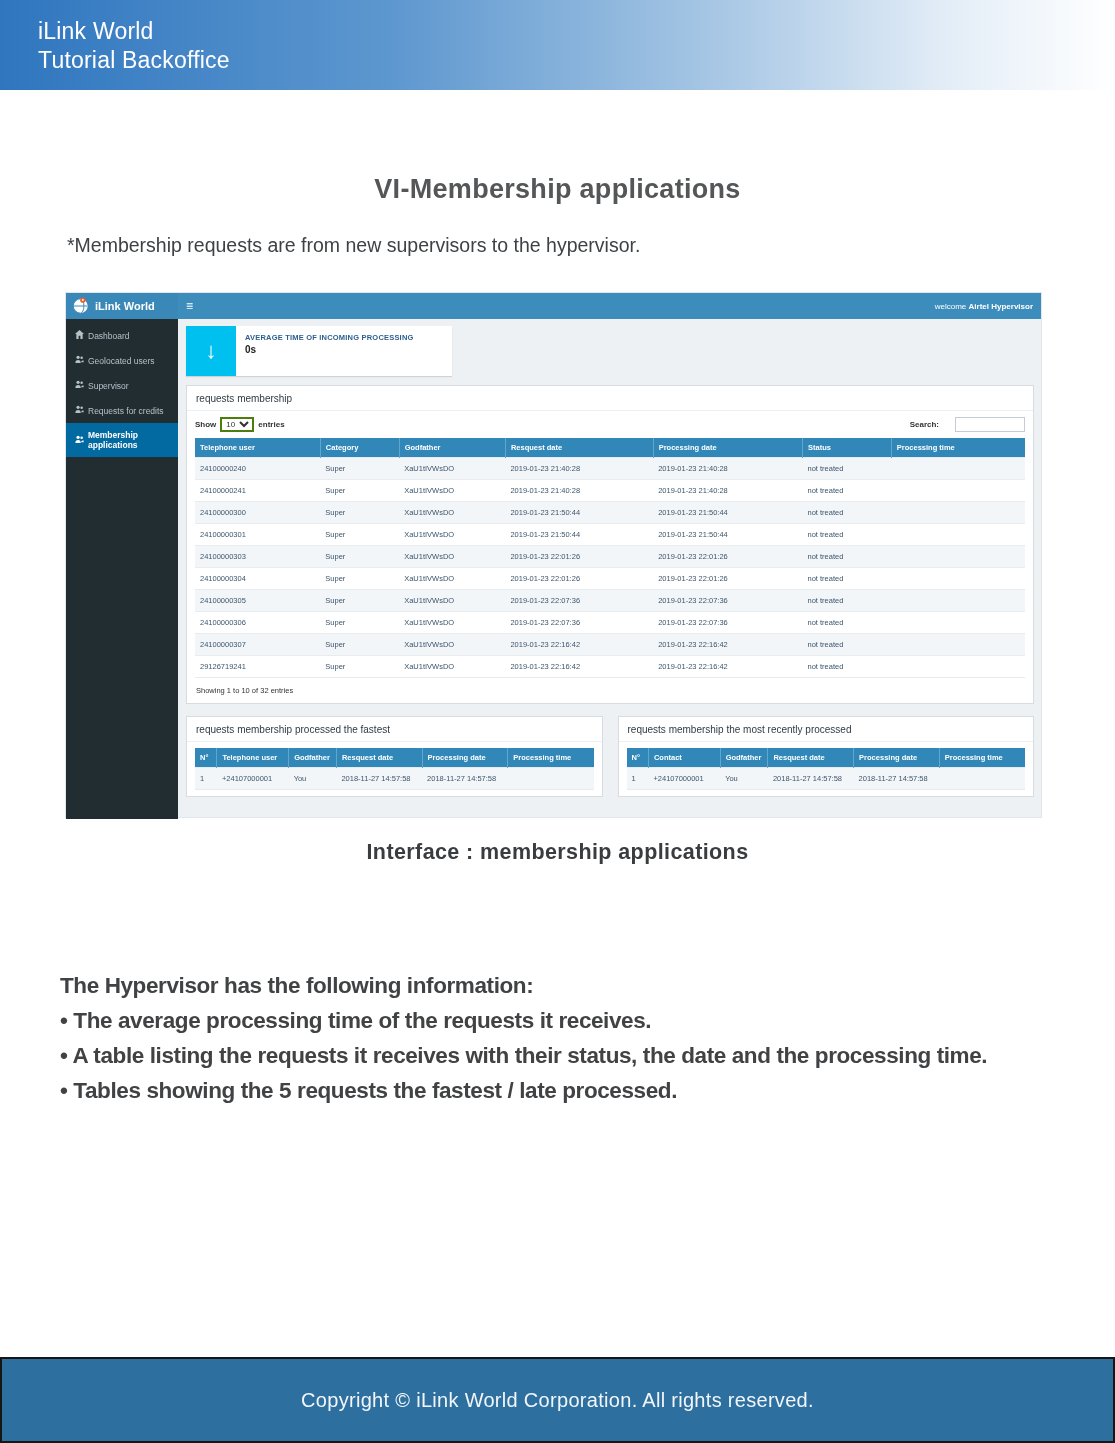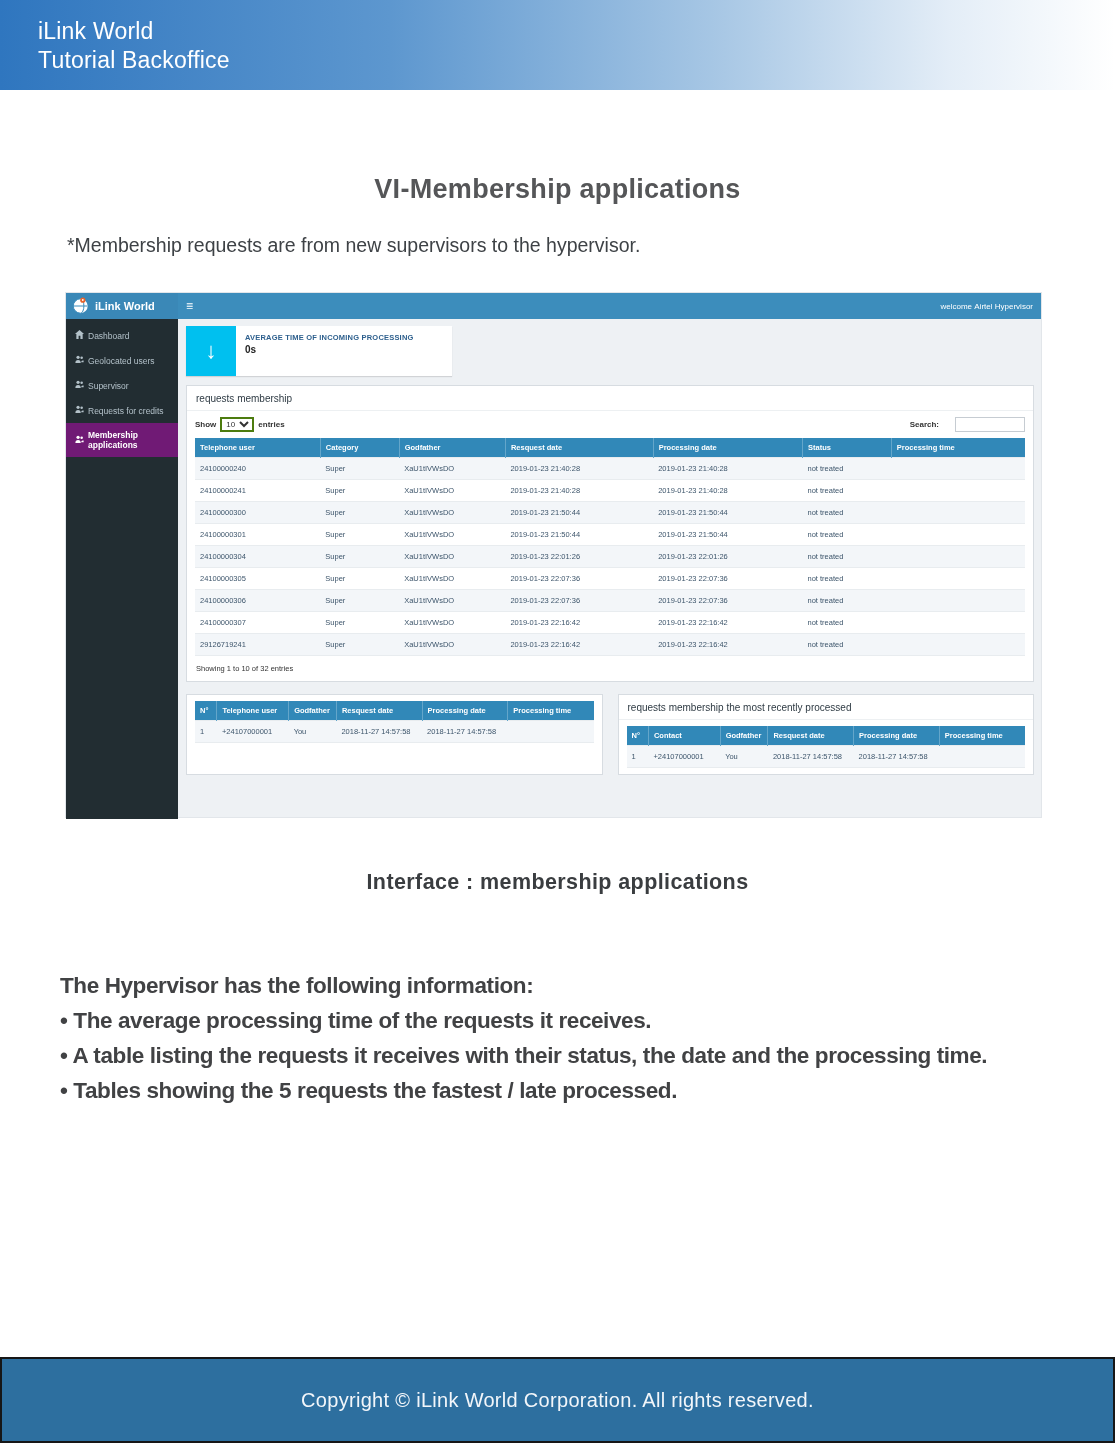--- a/index.html
+++ b/index.html
@@ -20,21 +20,21 @@
   
   .doc-title {
     position:absolute; top:174px; left:0; width:1115px; text-align:center;
     font-size:27px; font-weight:700; color:#555658; letter-spacing:.3px;
   }
   .doc-note {
     position:absolute; top:234px; left:67px;
     font-size:19.5px; color:#3e4246;
   }
   .fig-caption {
-    position:absolute; top:870px; left:0; width:1115px; text-align:center;
+    position:absolute; top:840px; left:0; width:1115px; text-align:center;
     font-size:21.5px; font-weight:700; color:#3a3d40; letter-spacing:.4px;
   }
   .info-block {
     position:absolute; top:968px; left:60px; width:1010px;
     font-size:22.5px; font-weight:700; letter-spacing:-0.4px; color:#414244; line-height:35px;
   }
   .footer {
     position:absolute; top:1357px; left:0; width:1115px; height:86px;
     background:#2d6f9f; border:2px solid #161616;
     display:flex; align-items:center; justify-content:center;
@@ -45,30 +45,30 @@
   .app {
     position:absolute; top:292px; left:65px; width:977px; height:526px;
     background:#eef1f4; font-size:8px; color:#3d556b; border:1px solid #e2e6ea;
   }
   .app-topbar { display:flex; height:26px; background:#3c8dbc; color:#fff; }
   .brand { width:112px; display:flex; align-items:center; gap:6px; padding-left:6px; background:#3a88b7; }
   .brand-name { font-size:11px; font-weight:700; }
   .topbar-main { flex:1; display:flex; align-items:center; justify-content:space-between; padding:0 8px; }
   .hamburger { font-size:12px; cursor:pointer; }
   .welcome { font-size:8px; }
-  .welcome b { font-weight:400;margin-top:32px; }
+  .welcome b { font-weight:700;margin-top:32px; }
 
   .app-body { display:flex; height:500px; }
   .sidebar { width:112px; background:#222d32; padding-top:4px; flex-shrink:0; }
   .side-item {
     display:flex; align-items:center; gap:4px; padding:7px 9px;
     color:#b3c1c9; font-size:8.5px; cursor:pointer;
   }
   .side-item svg { flex-shrink:0; }
-  .side-item.active { background:#701a75; color:#ffffff; font-weight:700; }
+  .side-item.active { background:#0369a1; color:#ffffff; font-weight:700; }
 
   .main { flex:1; padding:7px 7px 0 8px; overflow:hidden; }
 
   
   .infobox { width:266px; height:50px; background:#ffffff; display:flex; box-shadow:0 1px 1px rgba(0,0,0,.12); }
   .infobox-icon { width:50px; background:#00c0ef; color:#fff; display:flex; align-items:center; justify-content:center; font-size:22px; font-weight:700; }
   .infobox-content { padding:7px 9px; }
   .infobox-label { font-size:7.5px; font-weight:700; color:#2d5f8d; letter-spacing:.2px; }
   .infobox-value { font-size:10px; font-weight:700; color:#222; margin-top:2px; }
 
@@ -281,29 +281,38 @@
                 <tr>
                   <td>24100000301</td>
                   <td>Super</td>
                   <td>XaU1tIVWsDO</td>
                   <td>2019-01-23 21:50:44</td>
                   <td>2019-01-23 21:50:44</td>
                   <td>not treated</td>
                   <td></td>
                 </tr>
                 <tr>
-                  <td>24100000304</td>
+                  <td>24100000303</td>
                   <td>Super</td>
                   <td>XaU1tIVWsDO</td>
                   <td>2019-01-23 22:01:26</td>
                   <td>2019-01-23 22:01:26</td>
                   <td>not treated</td>
                   <td></td>
                 </tr>
                 <tr>
+                  <td>24100000304</td>
+                  <td>Super</td>
+                  <td>XaU1tIVWsDO</td>
+                  <td>2019-01-23 22:01:26</td>
+                  <td>2019-01-23 22:01:26</td>
+                  <td>not treated</td>
+                  <td></td>
+                </tr>
+                <tr>
                   <td>24100000305</td>
                   <td>Super</td>
                   <td>XaU1tIVWsDO</td>
                   <td>2019-01-23 22:07:36</td>
                   <td>2019-01-23 22:07:36</td>
                   <td>not treated</td>
                   <td></td>
                 </tr>
                 <tr>
                   <td>24100000306</td>
@@ -334,20 +343,21 @@
                 </tr>
               </tbody>
           </table>
 
           <div class="summary">Showing 1 to 10 of 32 entries</div>
         </div>
       </div>
 
       <div class="bottom-row">
         <div class="panel">
+          <div class="panel-title">requests membership processed the fastest</div>
           <div class="panel-inner">
             <table class="tbl-small">
               <colgroup>
                   <col>
                   <col>
                   <col>
                   <col>
                   <col>
                   <col>
                 </colgroup>

